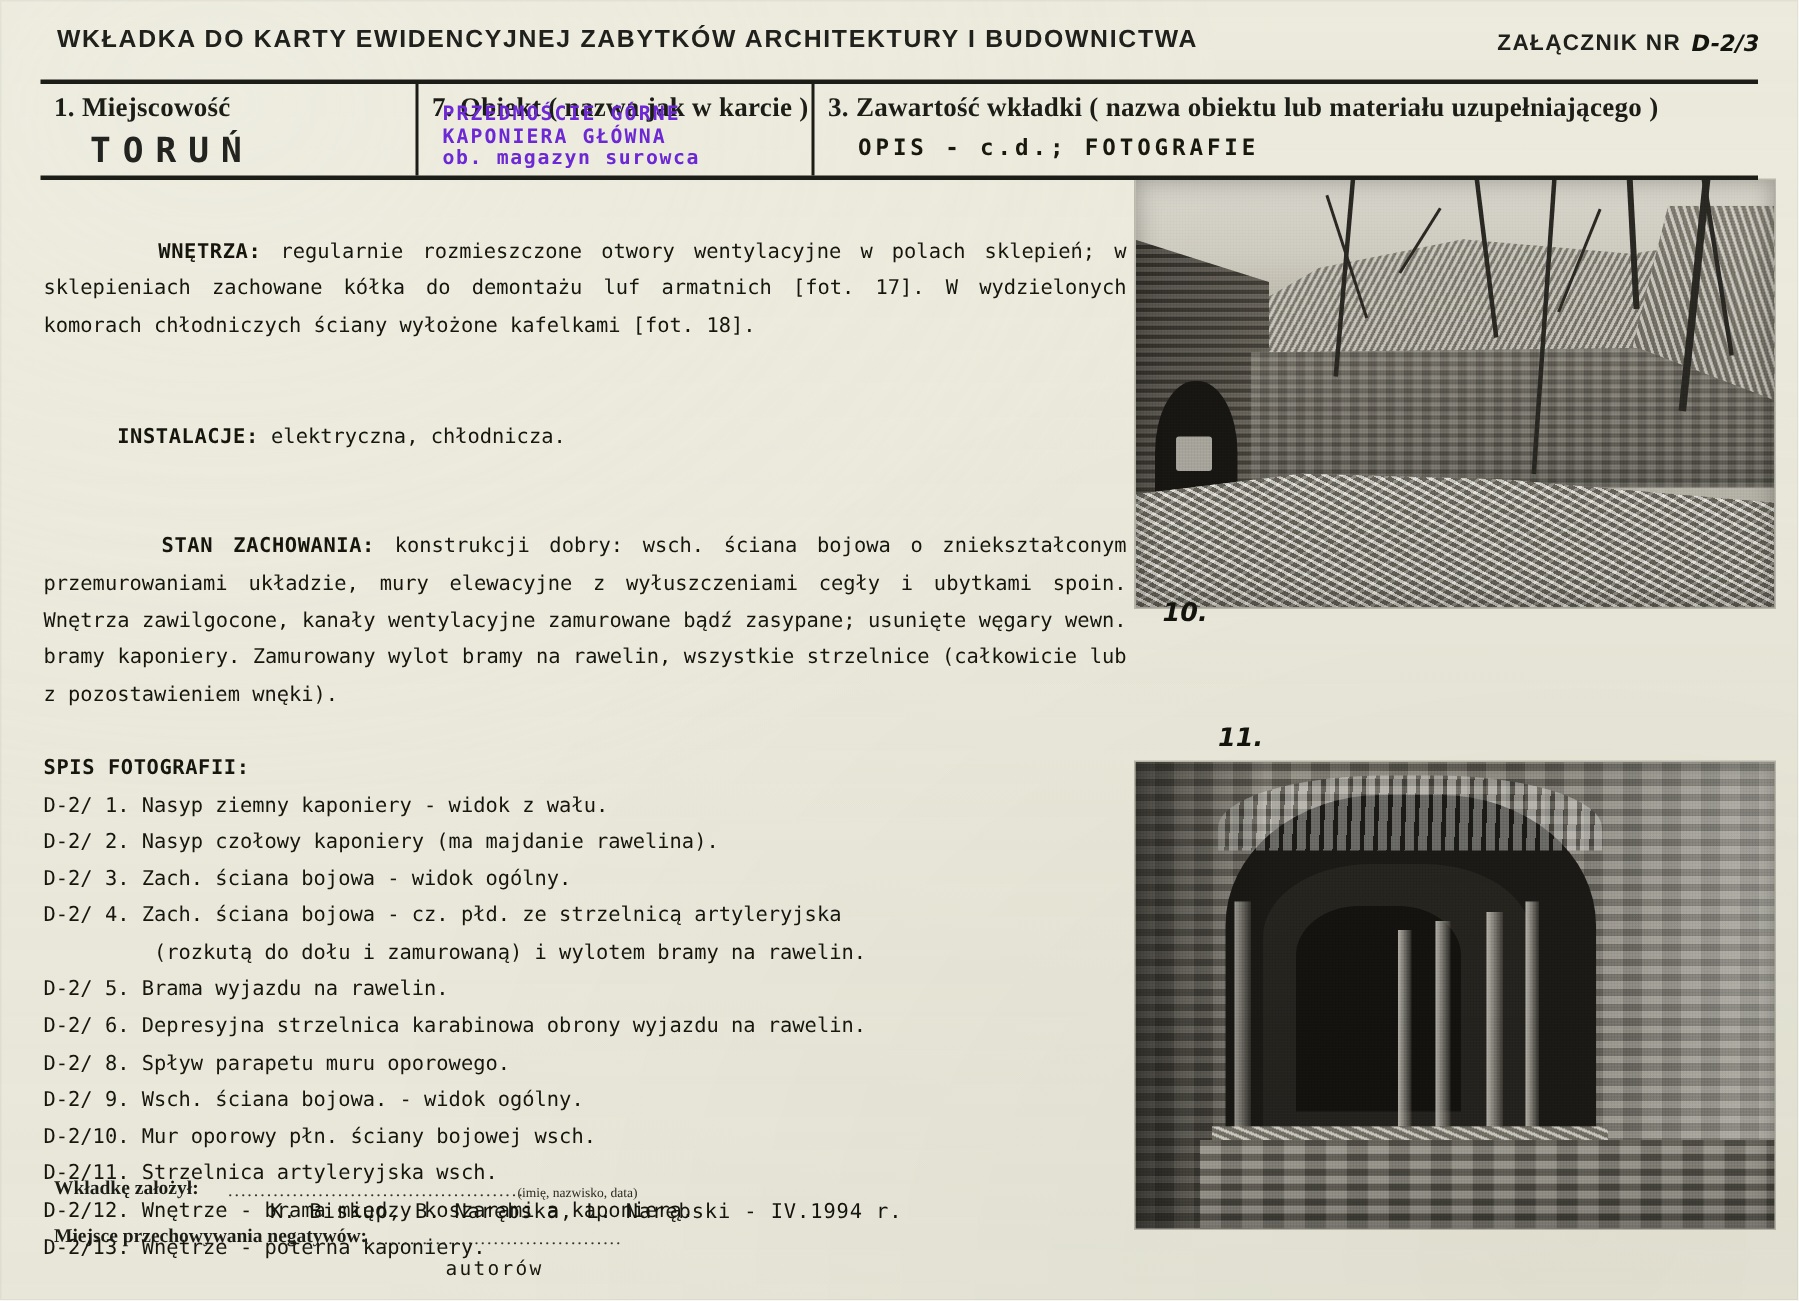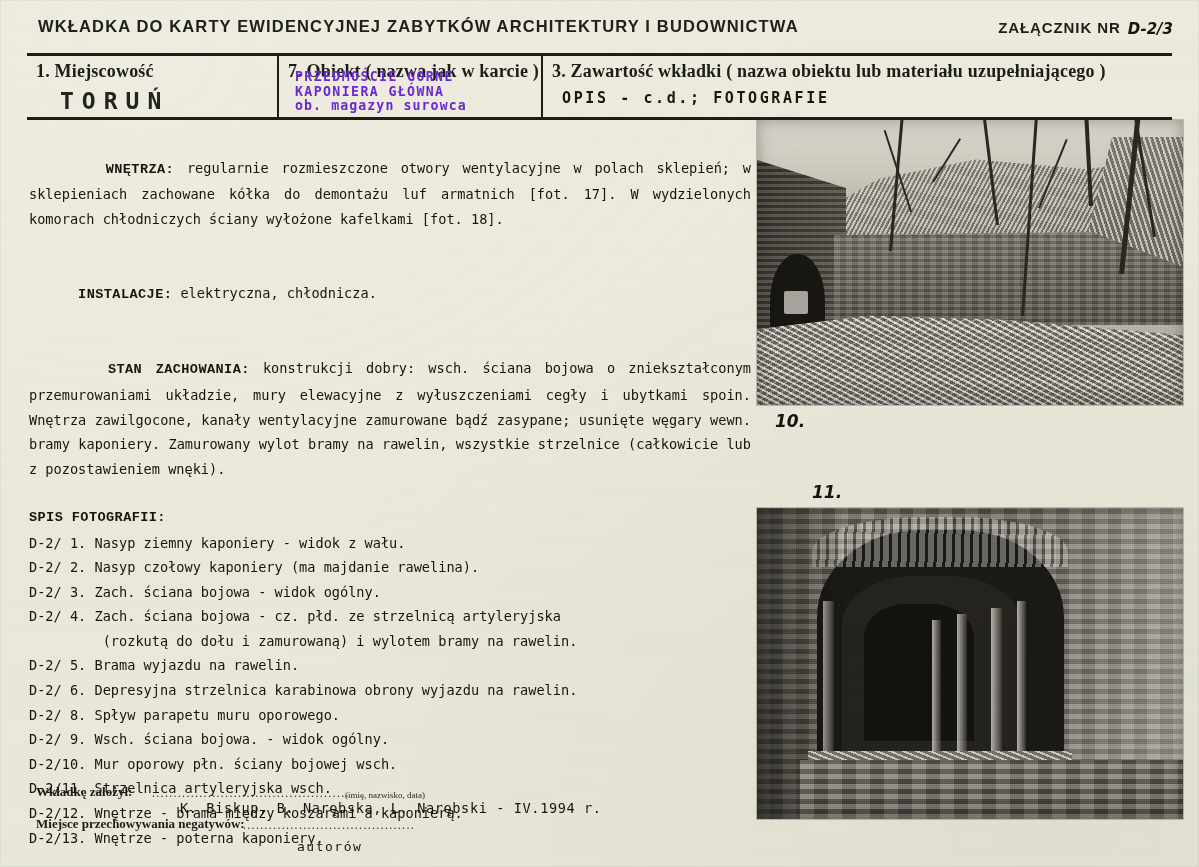--- a/index.html
+++ b/index.html
@@ -122,38 +122,38 @@
     line-height: 14.5px;
     letter-spacing: 1.4px;
     color: #6d28d9;
     white-space: nowrap;
   }
   .obj-typed .l3 { letter-spacing: 1.1px; }
   .content-typed {
     font-size: 15px;
     letter-spacing: 2.6px;
     margin-top: 7px;
-    margin-left: 10px;
+    margin-left: 20px;
     color: #18180f;
   }
 
   
   .body-col {
     position: absolute;
     left: 29px; top: 131px;
     width: 722px;
     font-family: "DejaVu Sans Mono", monospace;
     font-size: 13.6px;
     line-height: 24.6px;
     color: #16160f;
     letter-spacing: 0px;
   }
   .para { margin: 0; white-space: pre-wrap; }
   .para.justify { text-align: justify; }
-  .kw { font-weight: bold; letter-spacing: .4px; font-family: Liberation Mono, monospace; }
+  .kw { font-weight: bold; letter-spacing: .4px; }
   .photo-list { margin-top: 0px; }
   .pl-line { white-space: pre; }
 
   
   .photo {
     position: absolute;
     background: #b9b6ae;
     overflow: hidden;
     box-shadow: 0 0 0 1px rgba(40,38,32,0.25);
   }
@@ -161,21 +161,21 @@
   #photo-2 { left: 757px; top: 508px; width: 426px; height: 311px; }
   .photo-caption {
     position: absolute;
     font-family: "DejaVu Sans", sans-serif;
     font-style: italic;
     font-weight: bold;
     font-size: 17px;
     color: #14140e;
     letter-spacing: 0px;
   }
-  #caption-10 { left: 775px; top: 411px; }
+  #caption-10 { left: 775px; top: 399px; }
   #caption-11 { left: 812px; top: 482px; }
 
   
   .footer-line {
     position: absolute;
     font-family: "Liberation Serif", serif;
     color: #1c1c17;
   }
   #foot-author-label {
     left: 36px; top: 784px;

